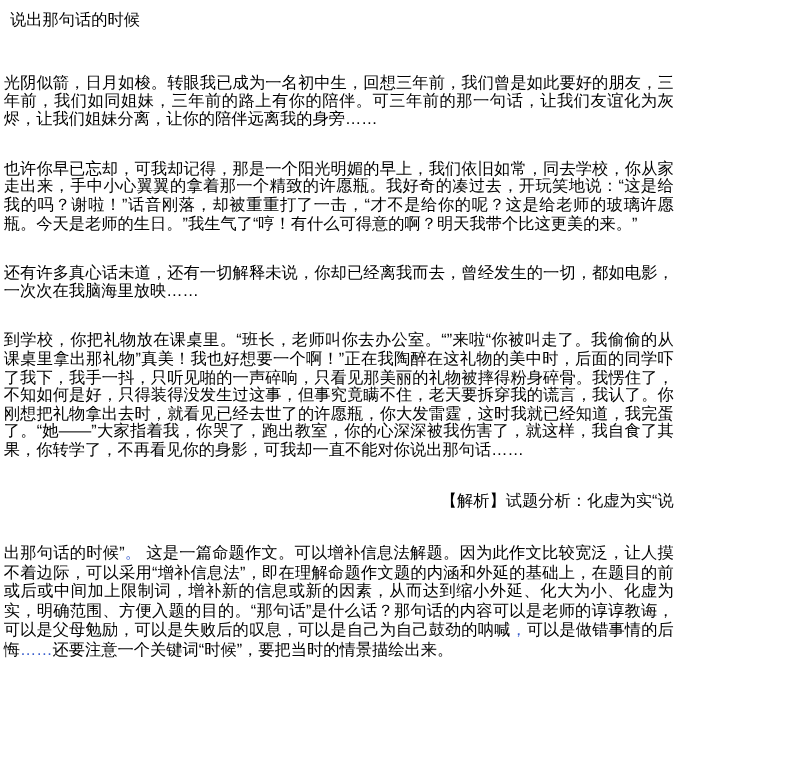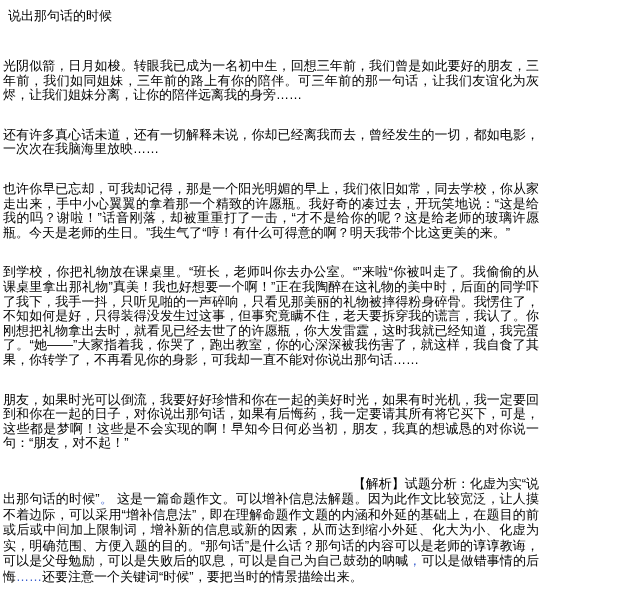--- a/index.html
+++ b/index.html
@@ -37,37 +37,37 @@
   }
   .analysis-line1 {
     display: flex;
     justify-content: flex-end;
     line-height: 15.5px;
   }
   .analysis-body {
     line-height: 15.5px;
     text-align: justify;
     word-break: break-all;
+    margin-top: 26px;
   }
   .seg-blue {
     color: var(--blue, #3a5fcd);
   }
 </style>
 </head>
 <body>
 
 <div class="doc">
   <div class="essay-title">说出那句话的时候</div>
 
   <div id="essay-body">
       <div class="para">光阴似箭，日月如梭。转眼我已成为一名初中生，回想三年前，我们曾是如此要好的朋友，三年前，我们如同姐妹，三年前的路上有你的陪伴。可三年前的那一句话，让我们友谊化为灰烬，让我们姐妹分离，让你的陪伴远离我的身旁……</div>
+      <div class="para">也许你早已忘却，可我却记得，那是一个阳光明媚的早上，我们依旧如常，同去学校，你从家走出来，手中小心翼翼的拿着那一个精致的许愿瓶。我好奇的凑过去，开玩笑地说：“这是给我的吗？谢啦！”话音刚落，却被重重打了一击，“才不是给你的呢？这是给老师的玻璃许愿瓶。今天是老师的生日。”我生气了“哼！有什么可得意的啊？明天我带个比这更美的来。”</div>
       <div class="para">还有许多真心话未道，还有一切解释未说，你却已经离我而去，曾经发生的一切，都如电影，一次次在我脑海里放映……</div>
-      <div class="para">也许你早已忘却，可我却记得，那是一个阳光明媚的早上，我们依旧如常，同去学校，你从家走出来，手中小心翼翼的拿着那一个精致的许愿瓶。我好奇的凑过去，开玩笑地说：“这是给我的吗？谢啦！”话音刚落，却被重重打了一击，“才不是给你的呢？这是给老师的玻璃许愿瓶。今天是老师的生日。”我生气了“哼！有什么可得意的啊？明天我带个比这更美的来。”</div>
       <div class="para">到学校，你把礼物放在课桌里。“班长，老师叫你去办公室。“”来啦“你被叫走了。我偷偷的从课桌里拿出那礼物”真美！我也好想要一个啊！”正在我陶醉在这礼物的美中时，后面的同学吓了我下，我手一抖，只听见啪的一声碎响，只看见那美丽的礼物被摔得粉身碎骨。我愣住了，不知如何是好，只得装得没发生过这事，但事究竟瞒不住，老天要拆穿我的谎言，我认了。你刚想把礼物拿出去时，就看见已经去世了的许愿瓶，你大发雷霆，这时我就已经知道，我完蛋了。“她——”大家指着我，你哭了，跑出教室，你的心深深被我伤害了，就这样，我自食了其果，你转学了，不再看见你的身影，可我却一直不能对你说出那句话……</div>
-      <div class="para">朋友，如果时光可以倒流，我要好好珍惜和你在一起的美好时光，如果有时光机，我一定要回到和你在一起的日子，对你说出那句话，如果有后悔药，我一定要请其所有将它买下，可是，这些都是梦啊！这些是不会实现的啊！早知今日何必当初，朋友，我真的想诚恳的对你说一句：“朋友，对不起！”</div>
     </div>
 
   <div class="analysis">
     <div class="analysis-line1">
       <span>【解析】</span>
       <span>试题分析：化虚为实“说</span>
     </div>
     <div id="analysis-body" class="analysis-body"><span class="">出那句话的时候”</span><span class="seg-blue">。</span><span class=""> 这是一篇命题作文。可以增补信息法解题。因为此作文比较宽泛，让人摸不着边际，可以采用“增补信息法”，即在理解命题作文题的内涵和外延的基础上，在题目的前或后或中间加上限制词，增补新的信息或新的因素，从而达到缩小外延、化大为小、化虚为实，明确范围、方便入题的目的。“那句话”是什么话？那句话的内容可以是老师的谆谆教诲，可以是父母勉励，可以是失败后的叹息，可以是自己为自己鼓劲的呐喊</span><span class="seg-blue">，</span><span class="">可以是做错事情的后悔</span><span class="seg-blue">……</span><span class="">还要注意一个关键词“时候”，要把当时的情景描绘出来。</span></div>
   </div>
 </div>

